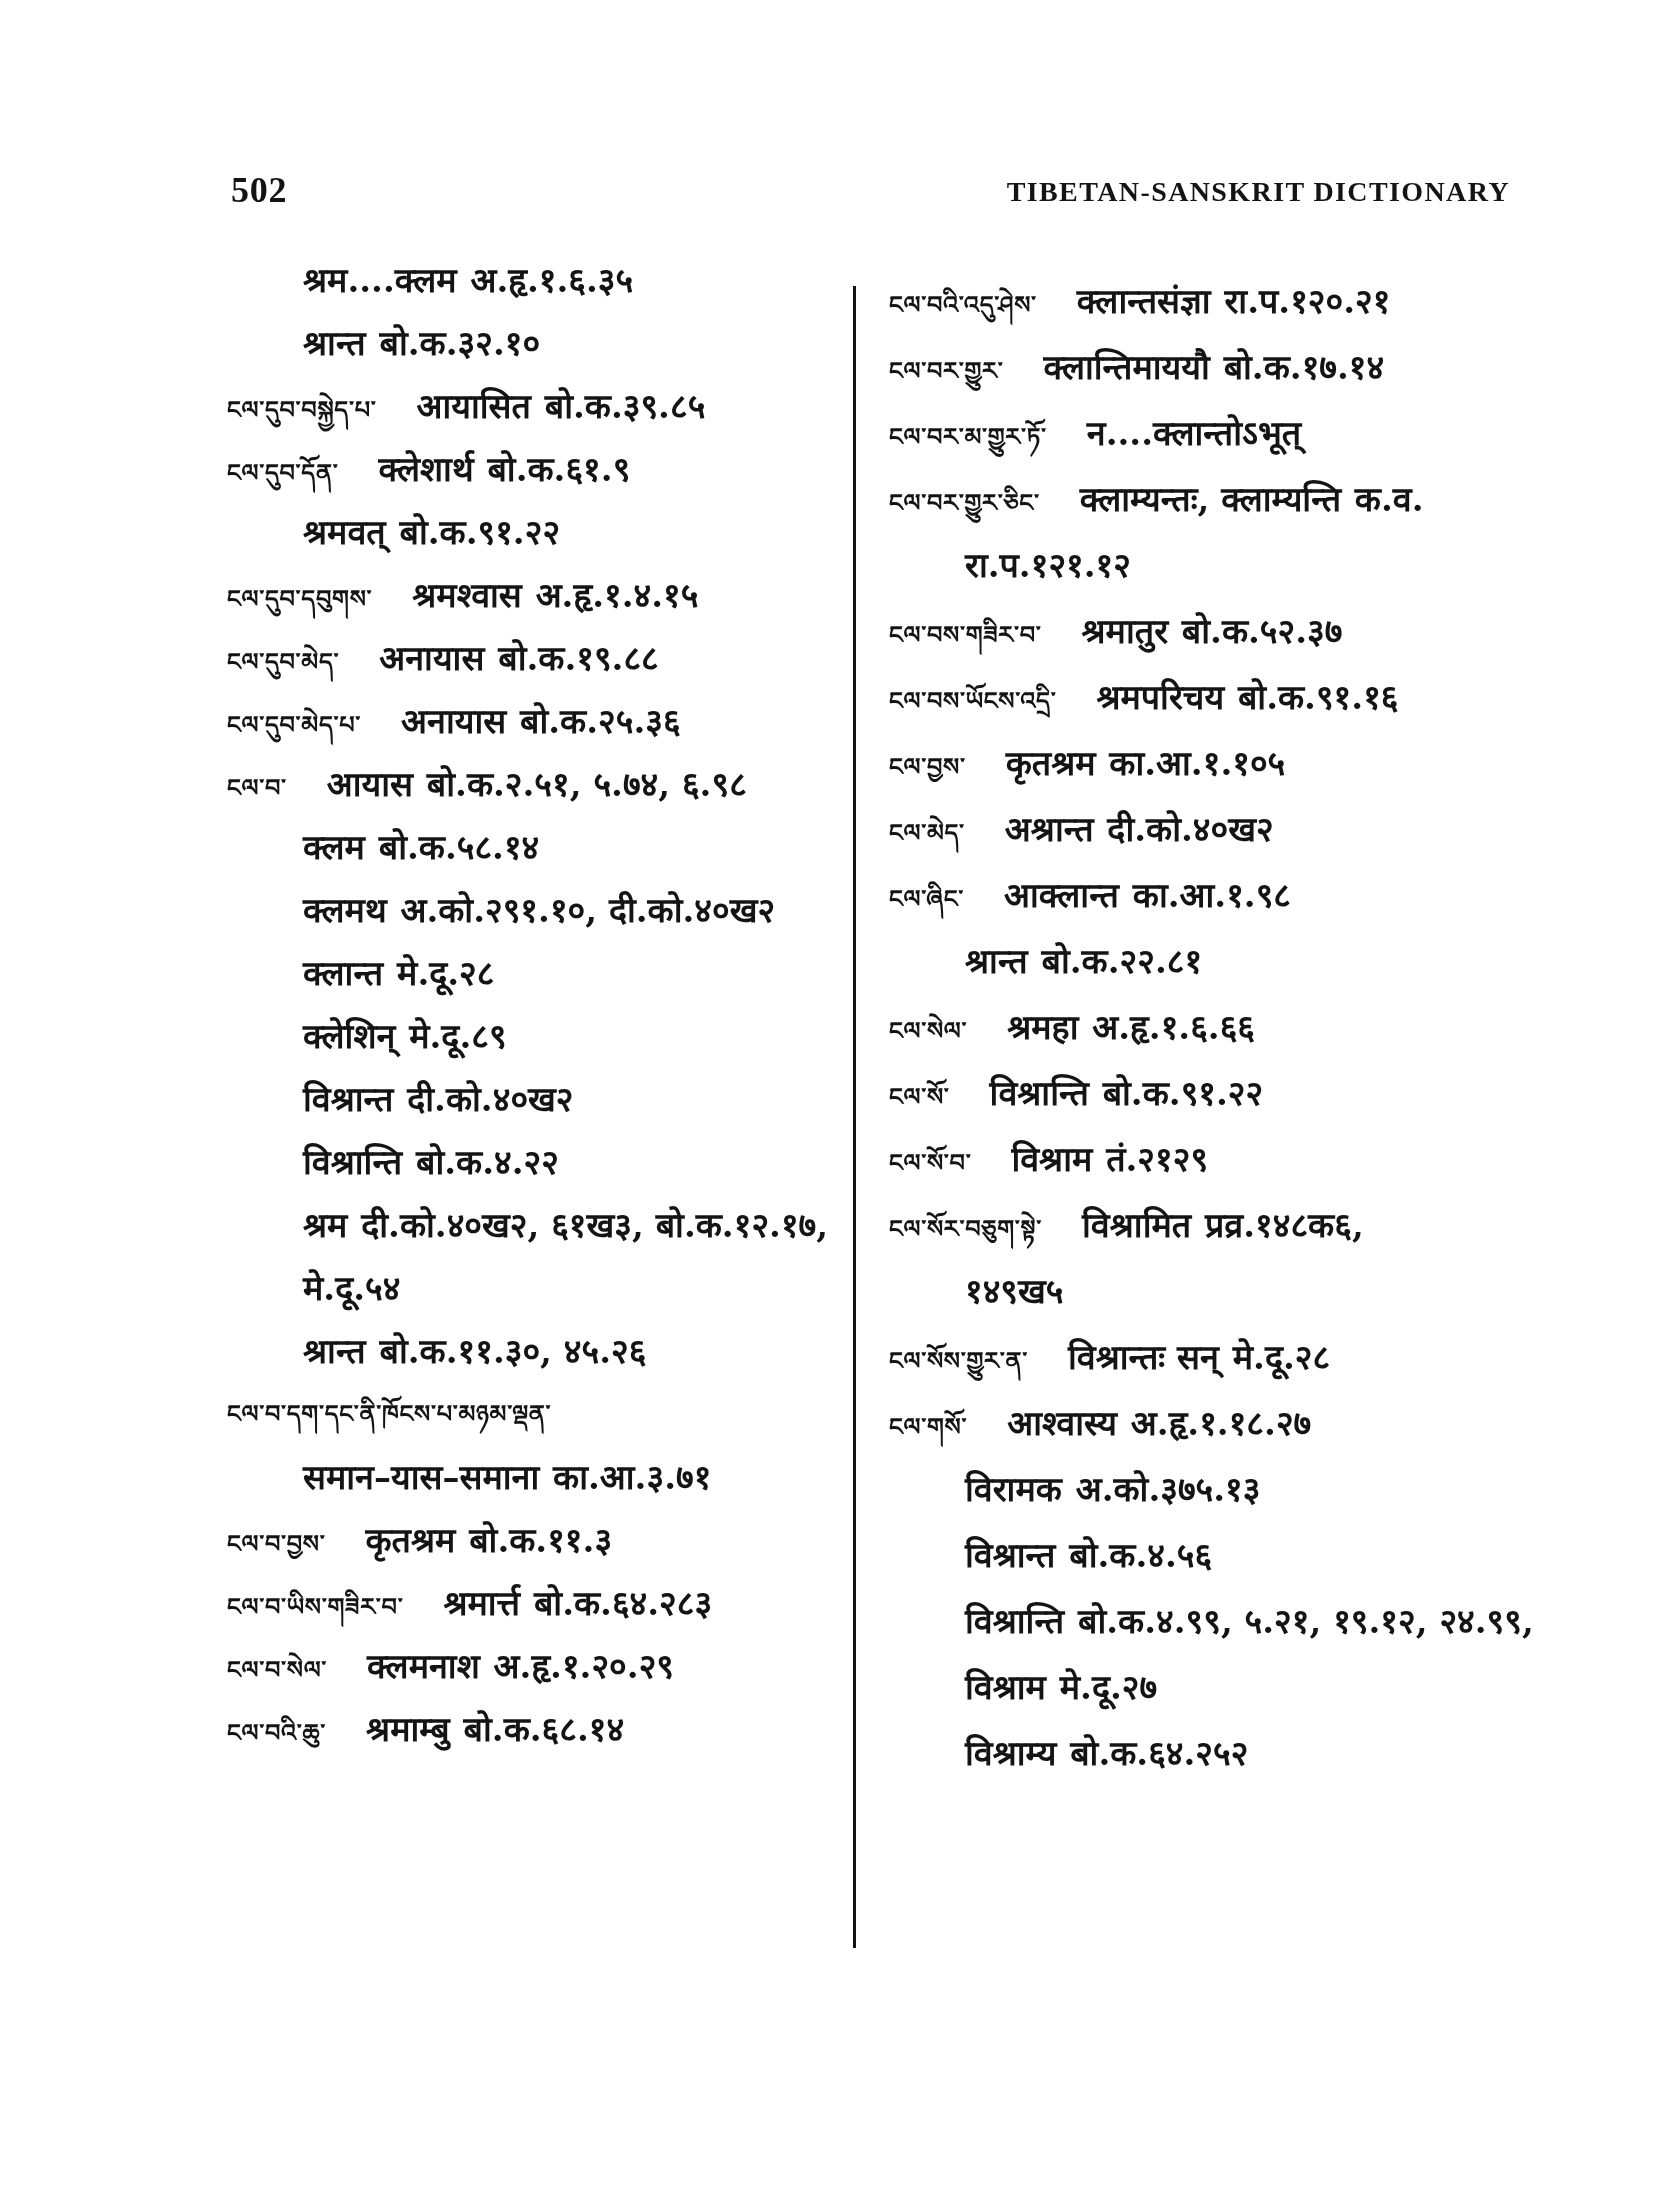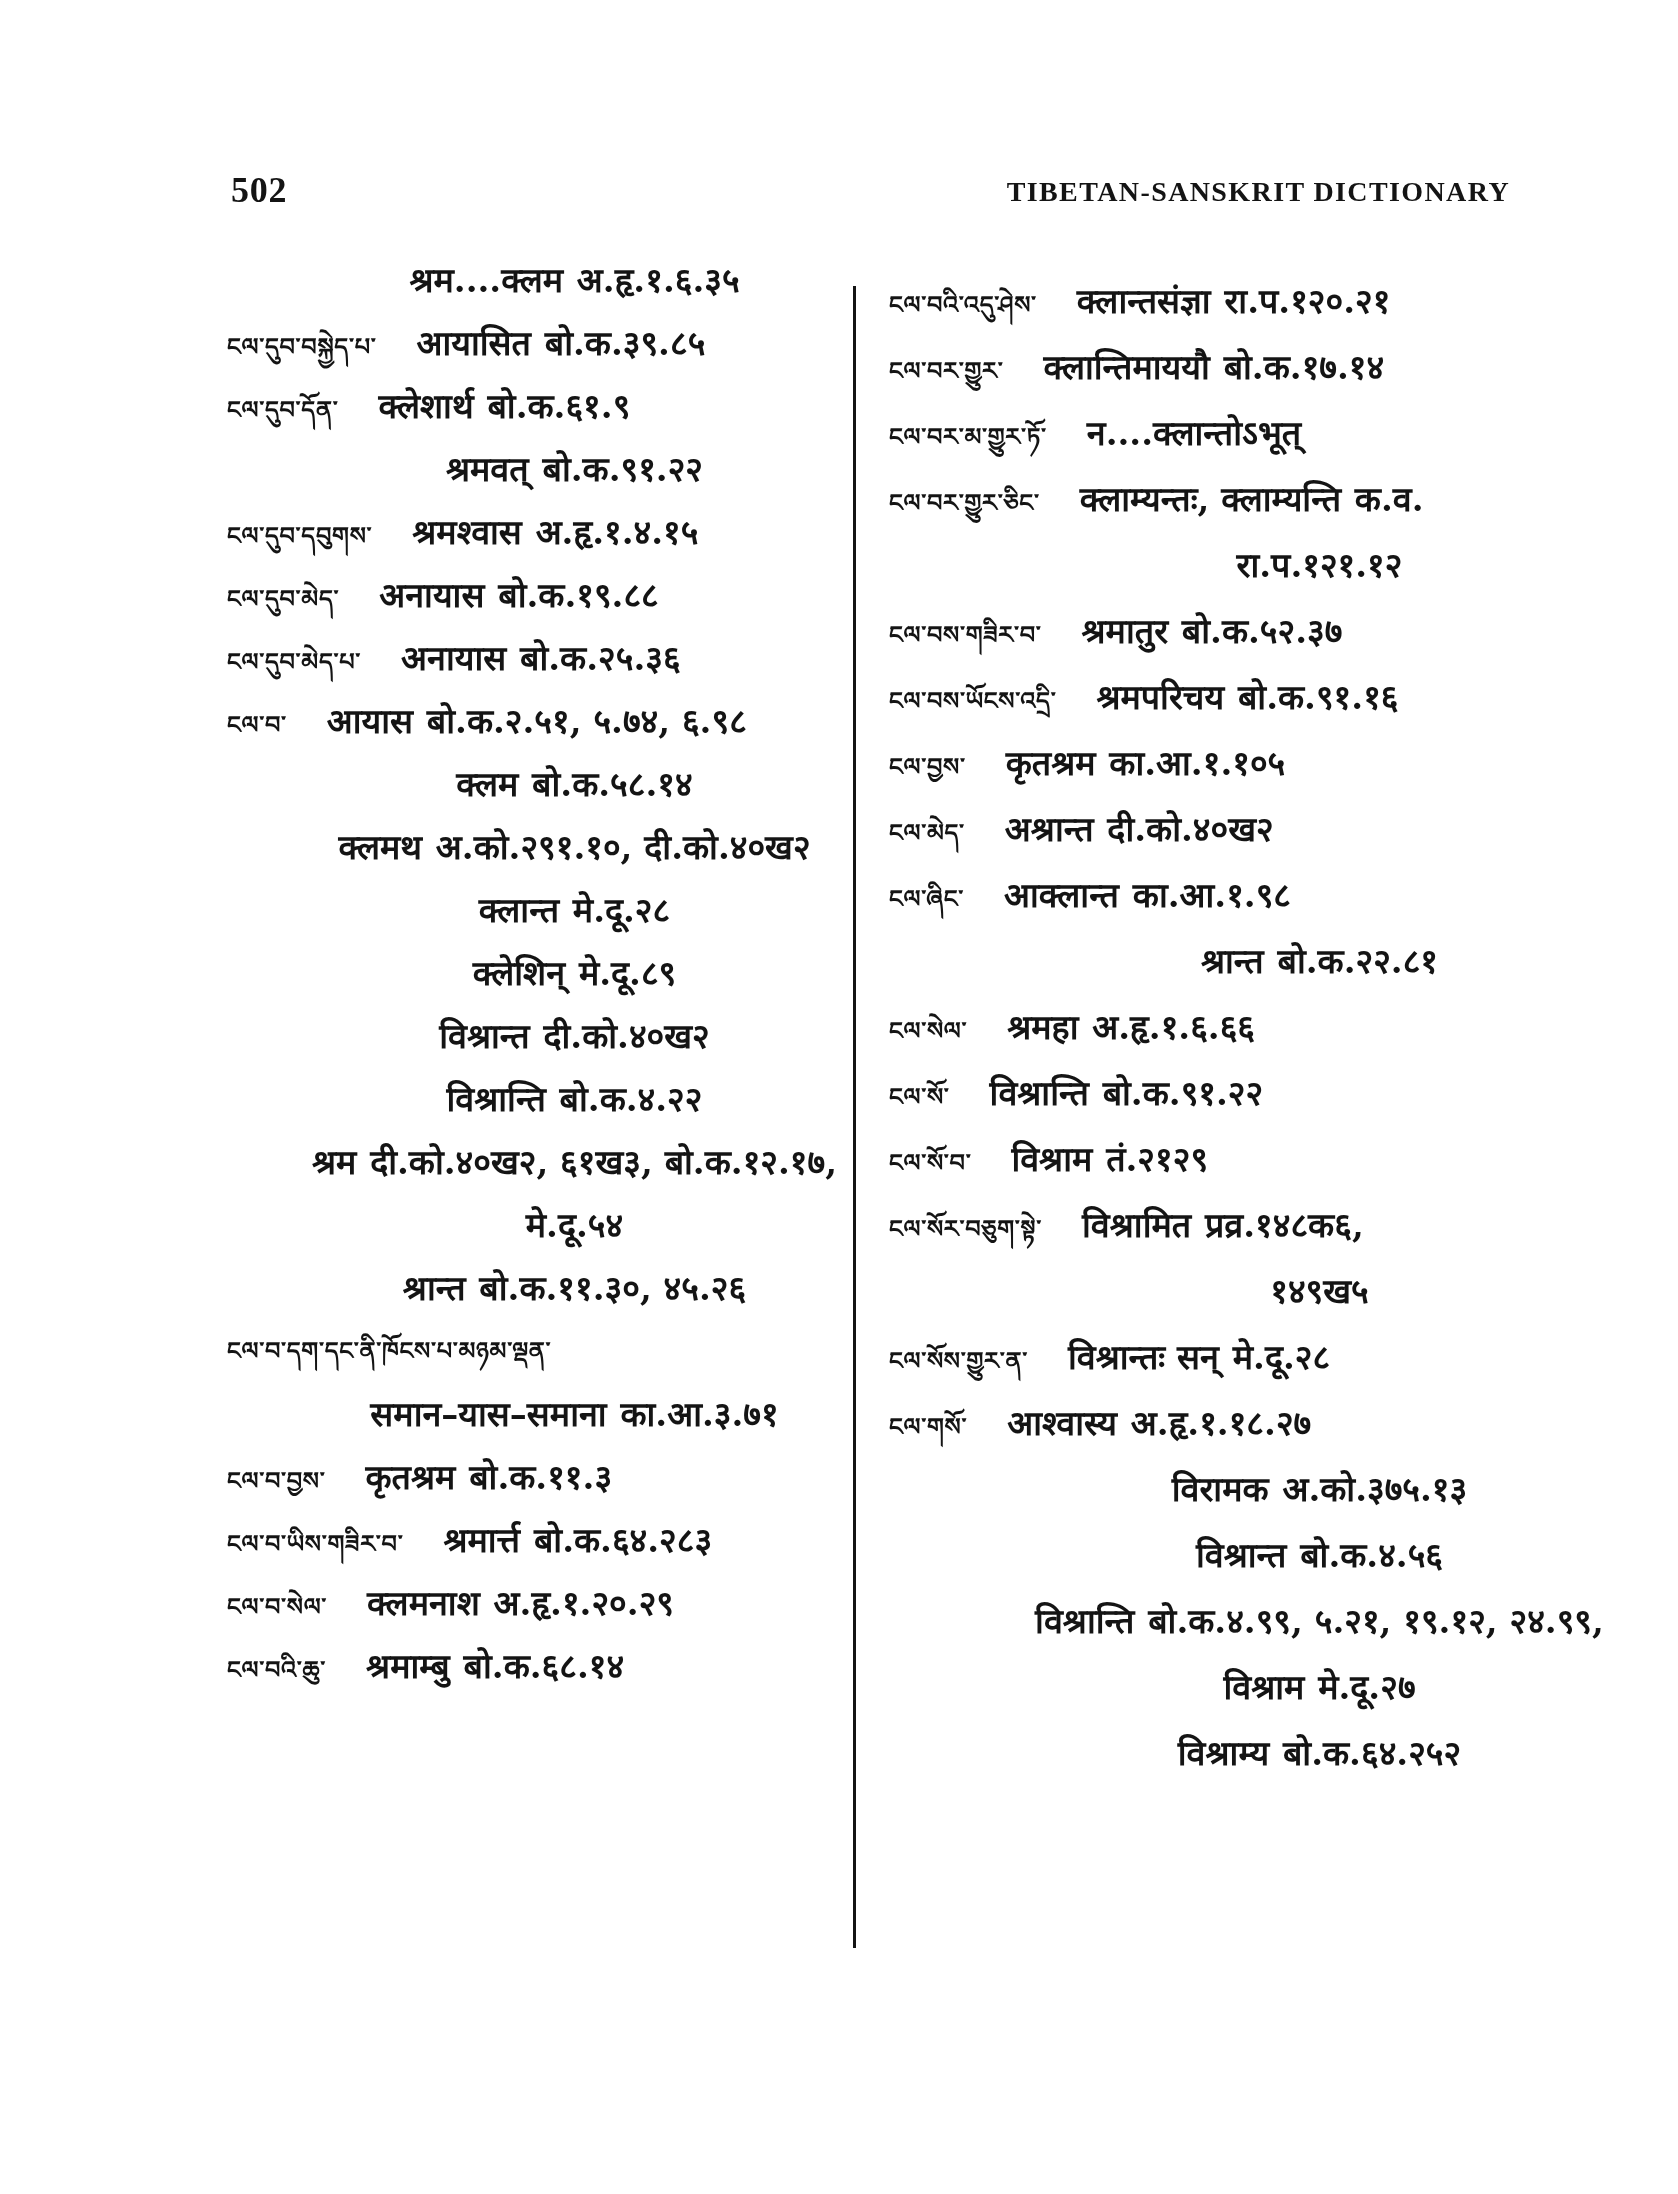--- a/index.html
+++ b/index.html
@@ -51,21 +51,21 @@
     position: absolute;
   }
   .column.left  { left: 227px;  top: 249px; width: 619px;  }
   .column.right { left: 889px; top: 268px; width: 785px; }
   .line {
     white-space: nowrap;
     display: block;
   }
   .left  .line { height: 63px; line-height: 63px; }
   .right .line { height: 66px; line-height: 66px; }
-  .line.sub { padding-left: 76px; text-align: center; }
+  .line.sub { padding-left: 76px; }
   .tib {
     font-family: "DejaVu Sans", sans-serif;
     font-size: 24px;
     font-weight: 600;
     margin-right: 40px;
     letter-spacing: 0.7px;
   }
   .gloss {
     font-family: "DejaVu Serif", serif;
     font-size: 34px;
@@ -80,20 +80,21 @@
 </style>
 </head>
 <body>
 
 <div class="page">
   <div class="page-number">502</div>
   <div class="header-title">TIBETAN-SANSKRIT DICTIONARY</div>
   <div class="divider"></div>
   <div class="column left" id="col-left">
       <div class="line sub"><span class="gloss">श्रम....क्लम</span><span class="ref">अ.हृ.१.६.३५</span></div>
+      <div class="line sub"><span class="gloss">श्रान्त</span><span class="ref">बो.क.३२.१०</span></div>
       <div class="line"><span class="tib">ངལ་དུབ་བསྐྱེད་པ་</span><span class="gloss">आयासित</span><span class="ref">बो.क.३९.८५</span></div>
       <div class="line"><span class="tib">ངལ་དུབ་དོན་</span><span class="gloss">क्लेशार्थ</span><span class="ref">बो.क.६१.९</span></div>
       <div class="line sub"><span class="gloss">श्रमवत्</span><span class="ref">बो.क.९१.२२</span></div>
       <div class="line"><span class="tib">ངལ་དུབ་དབུགས་</span><span class="gloss">श्रमश्वास</span><span class="ref">अ.हृ.१.४.१५</span></div>
       <div class="line"><span class="tib">ངལ་དུབ་མེད་</span><span class="gloss">अनायास</span><span class="ref">बो.क.१९.८८</span></div>
       <div class="line"><span class="tib">ངལ་དུབ་མེད་པ་</span><span class="gloss">अनायास</span><span class="ref">बो.क.२५.३६</span></div>
       <div class="line"><span class="tib">ངལ་བ་</span><span class="gloss">आयास</span><span class="ref">बो.क.२.५१, ५.७४, ६.९८</span></div>
       <div class="line sub"><span class="gloss">क्लम</span><span class="ref">बो.क.५८.१४</span></div>
       <div class="line sub"><span class="gloss">क्लमथ</span><span class="ref">अ.को.२९१.१०, दी.को.४०ख२</span></div>
       <div class="line sub"><span class="gloss">क्लान्त</span><span class="ref">मे.दू.२८</span></div>

